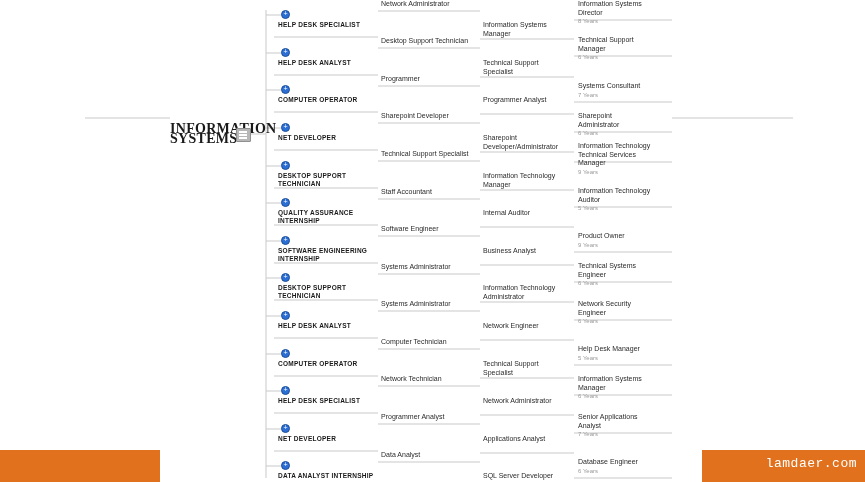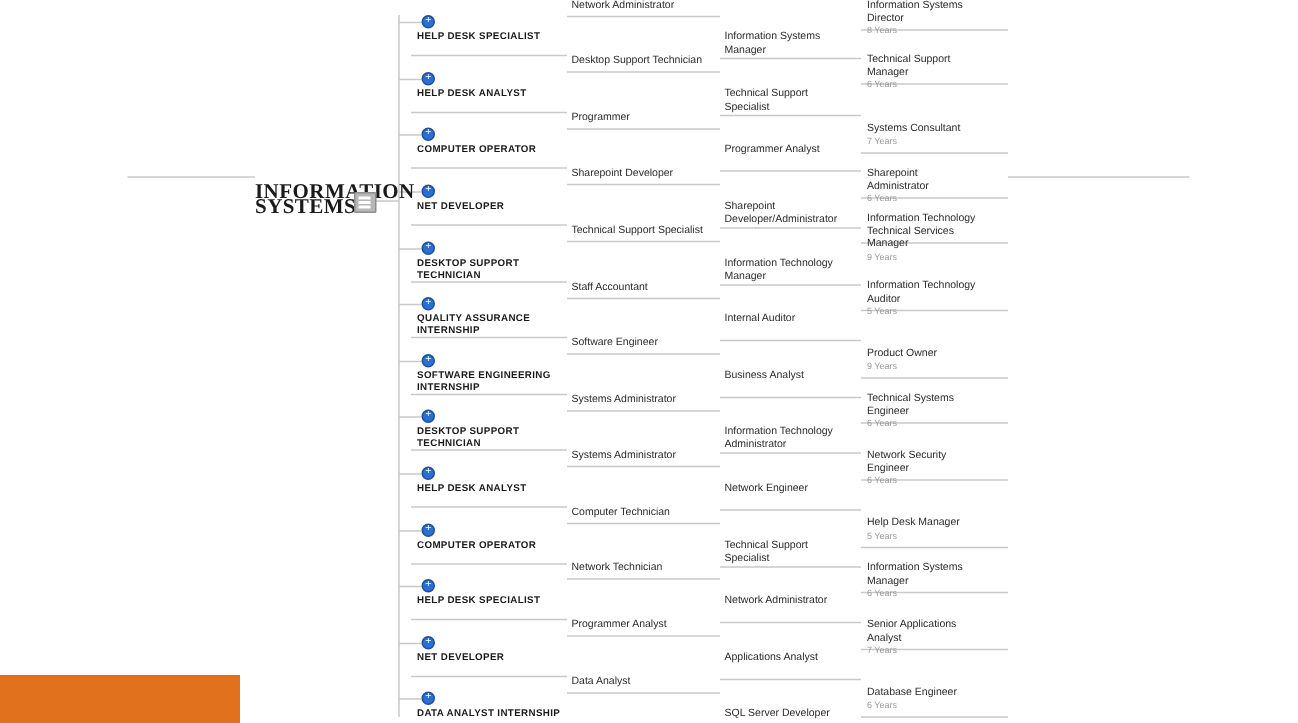--- a/index.html
+++ b/index.html
@@ -319,15 +319,18 @@
       <div class="l3" style="left: 578px; top: 345px;"><span>Help Desk Manager</span><span class="yrs">5 Years</span></div>
       <div class="l3" style="left: 578px; top: 375px;"><span>Information Systems
 Manager</span><span class="yrs">6 Years</span></div>
       <div class="l3" style="left: 578px; top: 413px;"><span>Senior Applications
 Analyst</span><span class="yrs">7 Years</span></div>
       <div class="l3" style="left: 578px; top: 458px;"><span>Database Engineer</span><span class="yrs">6 Years</span></div>
     </div>
 
   <div class="banner">
     <div class="banner-left"></div>
+    <div class="banner-right">
+      <span class="watermark">lamdaer.com</span>
+    </div>
   </div>
 
 </div>
 
 </body></html>

